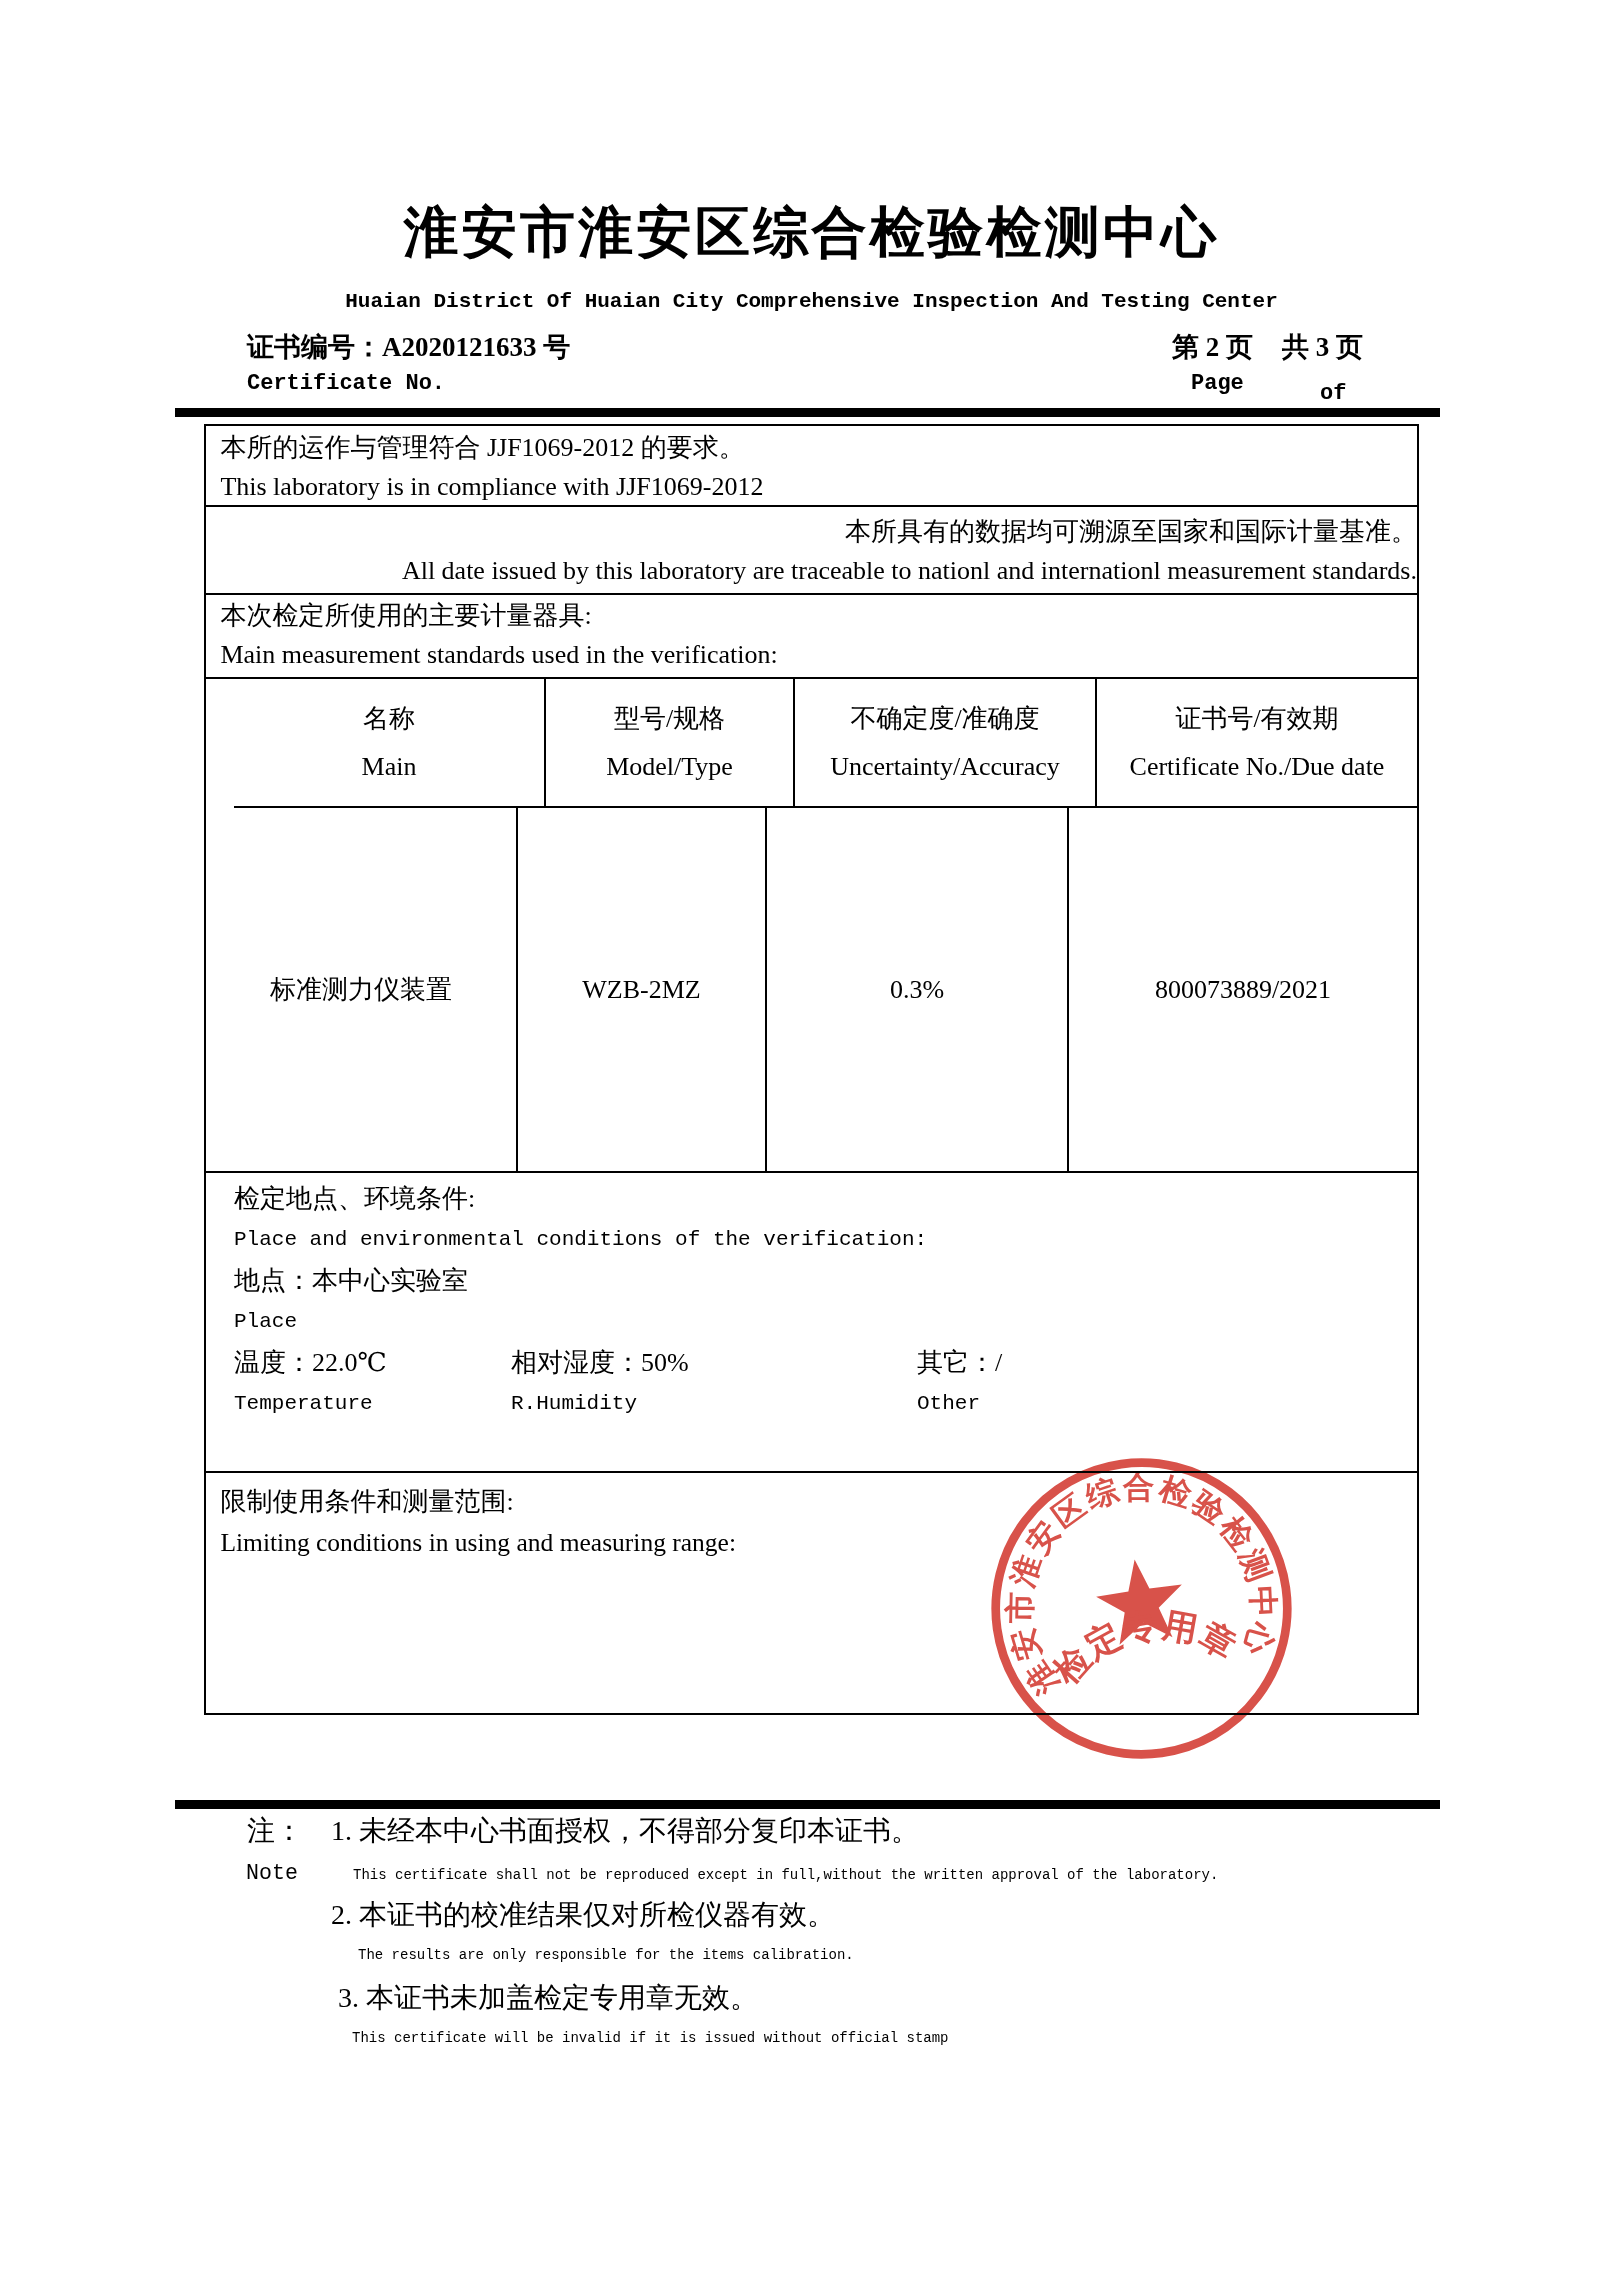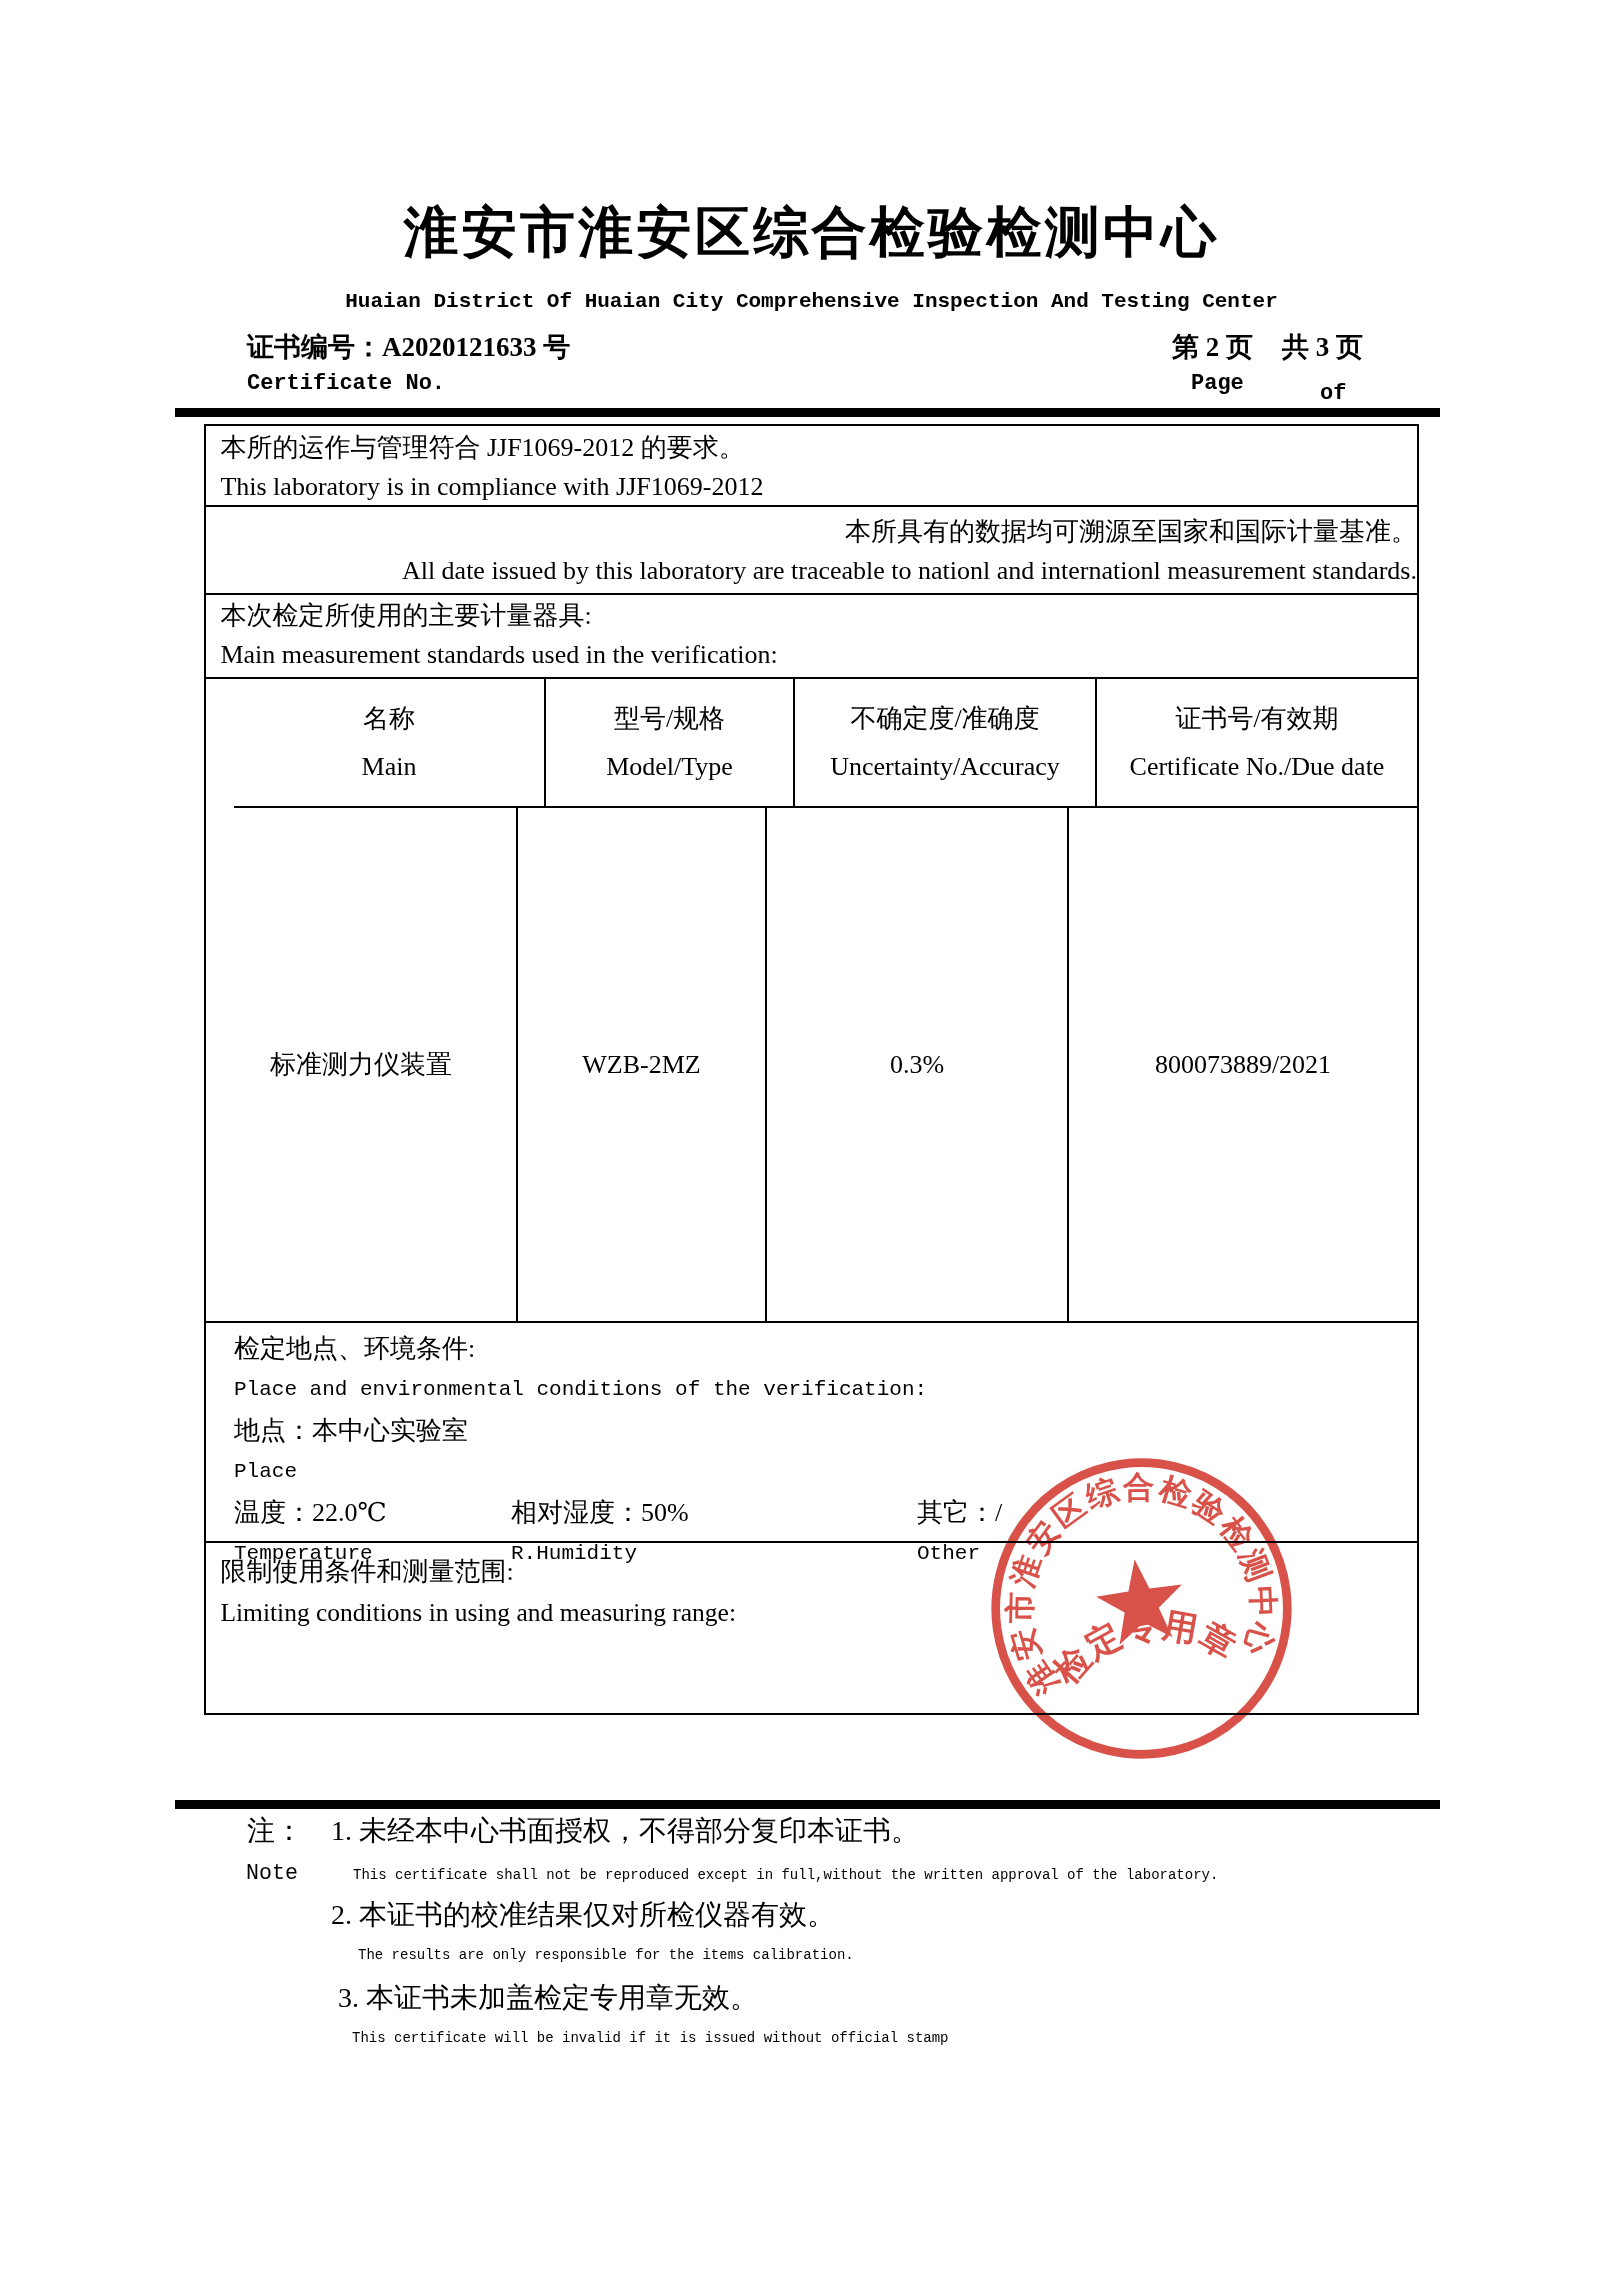--- a/index.html
+++ b/index.html
@@ -37,30 +37,30 @@
   .sec{box-sizing:border-box;border-bottom:2.6px solid #000;padding-left:14.4px;}
   .sec:last-child{border-bottom:none;}
   .s1{height:81px;padding-top:2px;}
   .s2{height:88px;padding-top:5.2px;text-align:right;}
   .s3{height:84px;padding-top:0.7px;}
   .line-cn{font-size:26px;line-height:39px;}
   .line-en{font-size:26px;line-height:39px;}
 
   .thead,.tdata{display:flex;flex-direction:row;padding-left:0;}
   .thead{height:129px;margin-left:28px;}
-  .tdata{height:515px;}
+  .tdata{height:365px;}
   .cell{box-sizing:border-box;border-right:2.6px solid #000;
     display:flex;flex-direction:column;align-items:center;justify-content:center;
     text-align:center;font-size:26px;}
   .cell:last-child{border-right:none;flex:1;}
   .c1{width:312px;} .c2{width:249px;} .c3{width:302px;}
   .thead .cell{gap:17px;line-height:31px;}
   .tdata .cell{line-height:31px;}
 
-  .env{height:220px;padding-top:5.2px;padding-left:28px;}
+  .env{height:300px;padding-top:5.2px;padding-left:28px;}
   .env .row{position:relative;height:41px;line-height:41px;}
   .env .cn{font-size:26px;}
   .env .en{font-size:21px;font-family:"Liberation Mono","DejaVu Sans Mono",monospace;}
   .env .col0{position:absolute;left:0;}
   .env .col1{position:absolute;left:277px;}
   .env .col2{position:absolute;left:683px;}
 
   .lim{flex:1;padding-top:7.9px;}
   .lim .cn{font-size:26px;line-height:41px;}
   .lim .en{font-size:25.5px;line-height:41px;}

